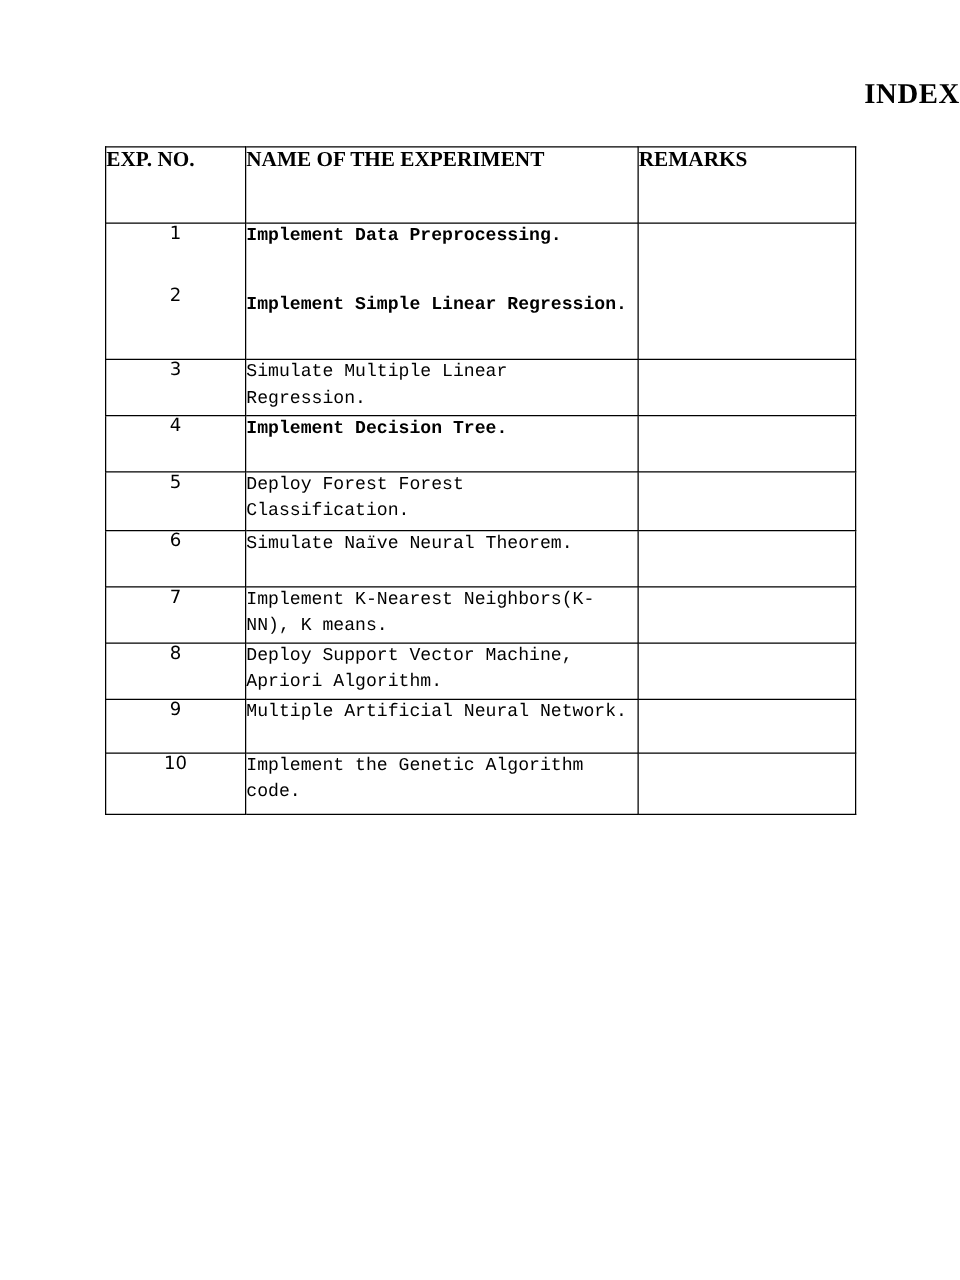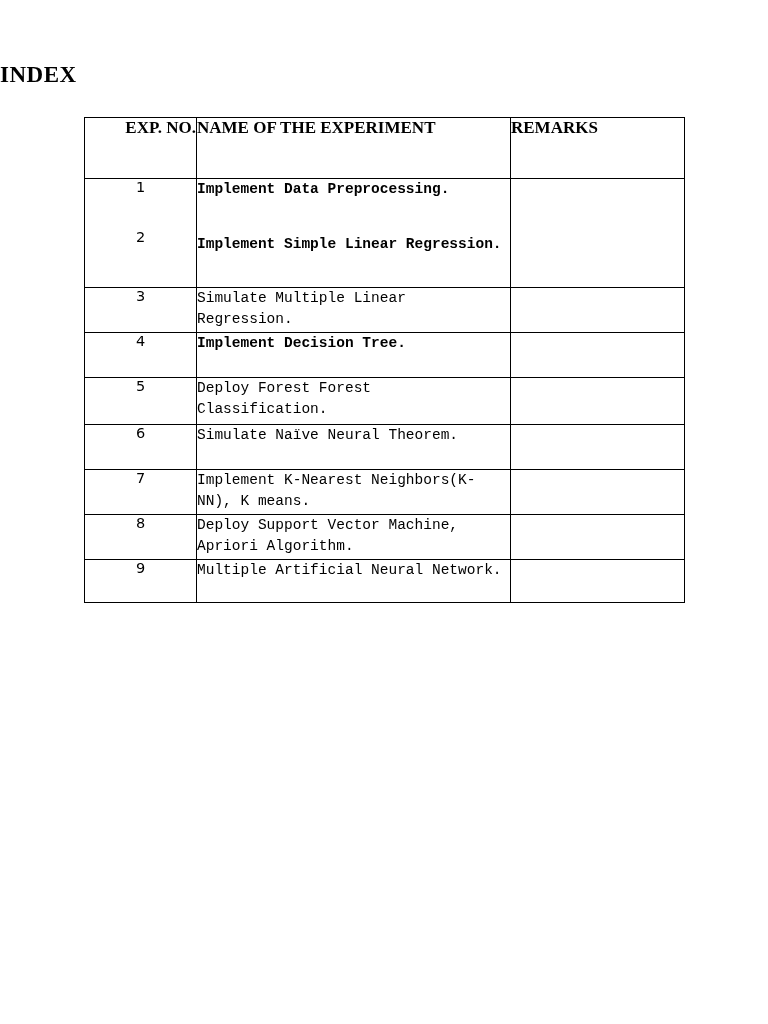--- a/index.html
+++ b/index.html
@@ -16,21 +16,21 @@
     overflow: hidden;
   }
   .page {
     width: 768px;
     height: 1024px;
     box-sizing: border-box;
     padding: 0;
     position: relative;
   }
   .doc-title {
-    text-align: left;
+    text-align: right;
     font-family: "Liberation Serif", serif;
     font-weight: bold;
     font-size: 23px;
     letter-spacing: 0.5px;
     margin: 0;
     padding-top: 62px;
   }
   .table-wrap {
     margin: 0 auto;
     width: 600px;
@@ -52,21 +52,21 @@
   col.col-remarks { width: 174px; }
 
   th.head-cell {
     font-family: "Liberation Serif", serif;
     font-weight: bold;
     font-size: 17px;
     height: 60px;
     text-align: left;
   }
   th.head-no {
-    text-align: right;
+    text-align: left;
     padding: 13px 0 0 0;
   }
   th.head-name {
     padding: 13px 0 0 9px;
     margin-left: 43px;
   }
   th.head-remarks {
     padding: 13px 0 0 18px;
   }
 
@@ -173,17 +173,22 @@
           <td class="cell-name">Deploy Support Vector Machine, Apriori Algorithm.</td>
           <td class="cell-remarks"></td>
         </tr>
 
         <tr class="row-h8">
           <td class="cell-no">9</td>
           <td class="cell-name">Multiple Artificial Neural Network.</td>
           <td class="cell-remarks"></td>
         </tr>
 
+        <tr class="row-h9">
+          <td class="cell-no">10</td>
+          <td class="cell-name">Implement the Genetic Algorithm code.</td>
+          <td class="cell-remarks"></td>
+        </tr>
       </tbody>
     </table>
   </div>
 
 </div>
 
 </body></html>

